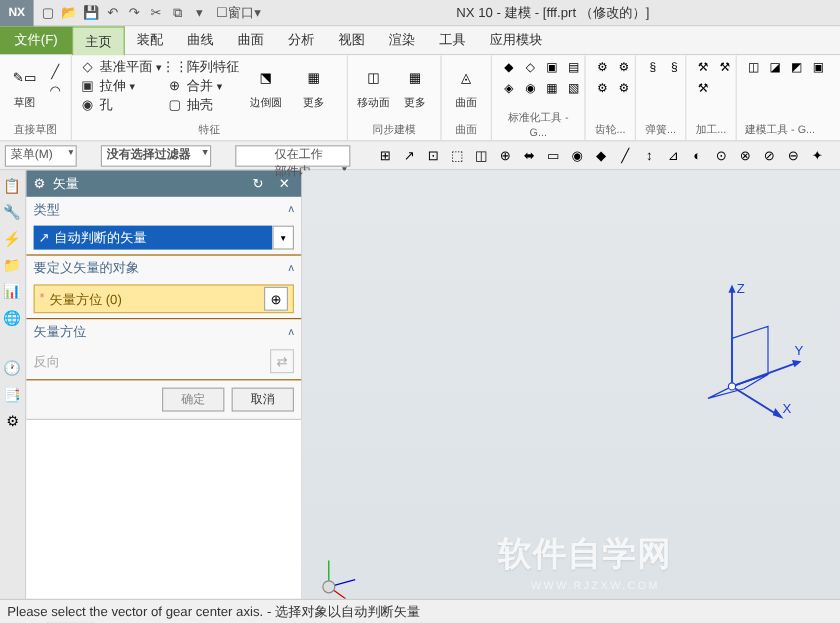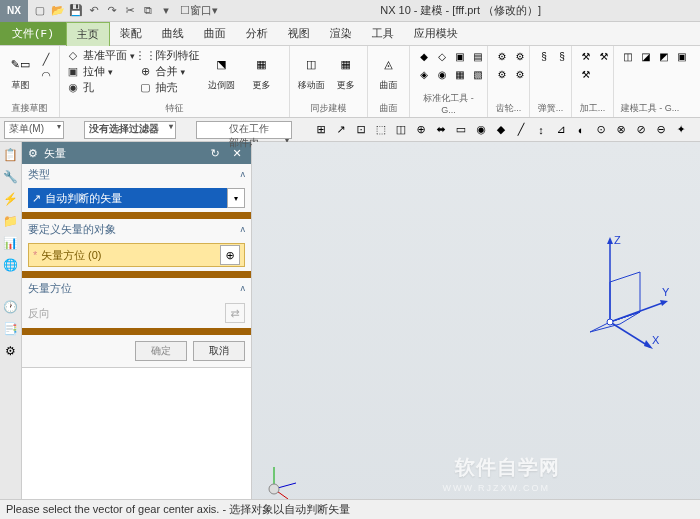--- a/index.html
+++ b/index.html
@@ -5,21 +5,21 @@
 * { margin: 0; padding: 0; box-sizing: border-box; font-family: "Microsoft YaHei", Arial, sans-serif; font-size: 11px; }
 body { width: 700px; height: 519px; background: #f0f0f0; overflow: hidden; position: relative; }
 
 .titlebar { height: 22px; background: #e8e8e8; display: flex; align-items: center; border-bottom: 1px solid #ccc; }
 .nx-logo { width: 28px; height: 22px; background: #7a8a94; color: #fff; display: flex; align-items: center; justify-content: center; font-weight: bold; font-size: 10px; }
 .qat { display: flex; gap: 2px; margin-left: 4px; }
 .qat-btn { width: 16px; height: 16px; display: flex; align-items: center; justify-content: center; color: #555; cursor: pointer; }
 .title-text { flex: 1; text-align: center; color: #333; font-size: 11px; }
 
 .menubar { height: 24px; background: #f5f5f5; display: flex; align-items: center; border-bottom: 1px solid #d0d0d0; }
-.menuitem { padding: 4px 10px; cursor: pointer; color: #333; font-family: Liberation Mono, monospace; }
+.menuitem { padding: 4px 10px; cursor: pointer; color: #333; }
 .menuitem.active { background: #d4e8c4; border: 1px solid #8ab85c; border-bottom: none; }
 .file-btn { background: #6b9e3f; color: #fff; padding: 4px 12px; }
 
 .ribbon { height: 72px; background: #fafafa; border-bottom: 1px solid #ccc; display: flex; overflow: hidden; }
 .ribbon-group { border-right: 1px solid #ddd; padding: 2px 6px; display: flex; flex-direction: column; }
 .ribbon-main { display: flex; gap: 4px; flex: 1; }
 .ribbon-label { font-size: 9px; color: #666; text-align: center; margin-top: auto; padding-top: 2px; }
 .big-btn { width: 36px; height: 48px; display: flex; flex-direction: column; align-items: center; justify-content: center; gap: 2px; cursor: pointer; }
 .big-btn .icn { width: 24px; height: 24px; display: flex; align-items: center; justify-content: center; }
 .big-btn .lbl { font-size: 9px; color: #333; }
@@ -36,21 +36,21 @@
 .sel-icon { width: 18px; height: 18px; display: flex; align-items: center; justify-content: center; cursor: pointer; }
 
 .workspace { display: flex; height: 379px; }
 .leftbar { width: 22px; background: #e8e8e8; border-right: 1px solid #ccc; display: flex; flex-direction: column; gap: 4px; padding-top: 4px; align-items: center; }
 .lb-icon { width: 18px; height: 18px; cursor: pointer; display: flex; align-items: center; justify-content: center; font-size: 12px; }
 
 .dialog { width: 230px; background: #f8f8f8; border-right: 1px solid #ccc; display: flex; flex-direction: column; }
 .dlg-title { height: 22px; background: #5a7a8a; color: #fff; display: flex; align-items: center; padding: 0 6px; gap: 6px; }
 .dlg-title-text { flex: 1; font-size: 11px; }
 .dlg-title-btn { width: 16px; height: 16px; display: flex; align-items: center; justify-content: center; cursor: pointer; color: #fff; }
-.dlg-section { border-bottom: 7px solid #a16207; }
+.dlg-section { border-bottom: 1px solid #a16207; }
 .dlg-section-hdr { height: 20px; display: flex; align-items: center; padding: 0 6px; color: #4a6a8a; cursor: pointer; font-size: 10px; }
 .dlg-section-hdr .chev { margin-left: auto; font-size: 9px; }
 .dlg-body { padding: 4px 6px; }
 .combo-row { display: flex; }
 .combo-sel { flex: 1; height: 20px; background: #1560bd; color: #fff; display: flex; align-items: center; padding: 0 4px; font-size: 10px; }
 .combo-arrow { width: 18px; height: 20px; border: 1px solid #aaa; background: #fff; display: flex; align-items: center; justify-content: center; cursor: pointer; font-size: 8px; }
 .select-row { display: flex; align-items: center; height: 24px; background: #ffe8a0; border: 1px solid #d4b050; padding: 0 4px; }
 .select-row .star { color: #d88; margin-right: 4px; }
 .select-row .txt { flex: 1; font-size: 10px; color: #7a5a00; }
 .select-row .target { width: 20px; height: 20px; border: 1px solid #aaa; background: #fff; display: flex; align-items: center; justify-content: center; cursor: pointer; }
@@ -59,21 +59,21 @@
 .dlg-buttons { display: flex; justify-content: flex-end; gap: 6px; padding: 6px; }
 .dlg-btn { width: 52px; height: 20px; border: 1px solid #aaa; background: #f0f0f0; cursor: pointer; font-size: 10px; color: #888; display: flex; align-items: center; justify-content: center; }
 .dlg-btn.enabled { color: #333; }
 .dlg-list { flex: 1; background: #fff; border-top: 1px solid #ccc; position: relative; }
 .dlg-scroll { position: absolute; bottom: 0; left: 4px; right: 4px; height: 14px; background: #eee; border: 1px solid #ccc; }
 .dlg-scroll-thumb { position: absolute; left: 12px; width: 40px; top: 1px; bottom: 1px; background: #ccc; }
 
 .canvas { flex: 1; background: linear-gradient(#e4e8eb, #dde2e6); position: relative; }
 .triad-main { position: absolute; right: 30px; top: 90px; width: 90px; height: 120px; }
 .triad-small { position: absolute; left: 10px; bottom: 20px; width: 40px; height: 40px; }
-.watermark { position: absolute; bottom: 40px; right: 140px; color: #fff; font-size: 20px; font-weight: bold; opacity: 0.7; text-shadow: 0 1px 2px rgba(0,0,0,0.15); letter-spacing: 1px; }
+.watermark { position: absolute; bottom: 40px; right: 140px; color: #fff; font-size: 28px; font-weight: bold; opacity: 0.7; text-shadow: 0 1px 2px rgba(0,0,0,0.15); letter-spacing: 1px; }
 .watermark-sub { position: absolute; bottom: 28px; right: 150px; color: #fff; font-size: 9px; opacity: 0.6; letter-spacing: 2px; }
 
 .statusbar { height: 20px; background: #f0f0f0; border-top: 1px solid #ccc; display: flex; align-items: center; padding: 0 6px; font-size: 10px; color: #333; position: absolute; bottom: 0; left: 0; right: 0; }
 
 svg { display: block; }
 </style>
 </head>
 <body>
 
 <div class="titlebar">

